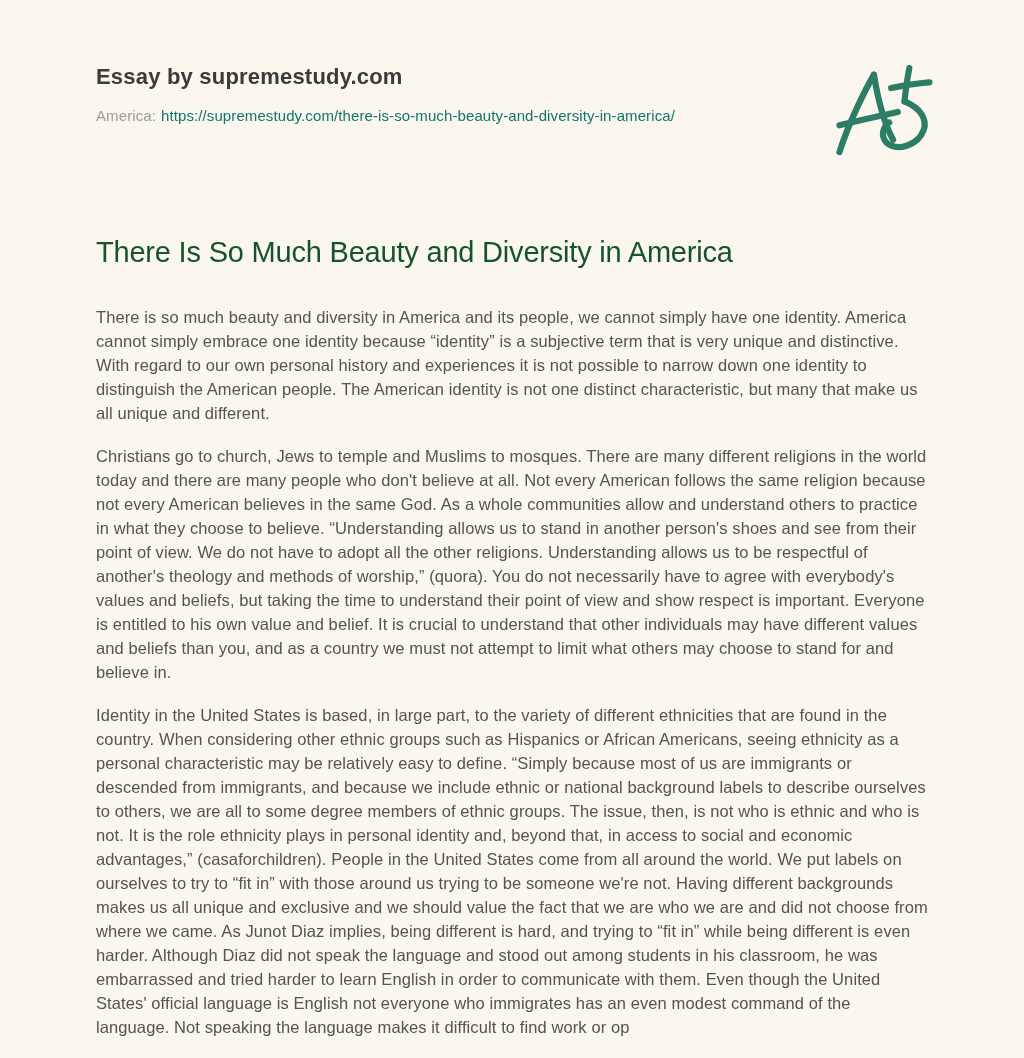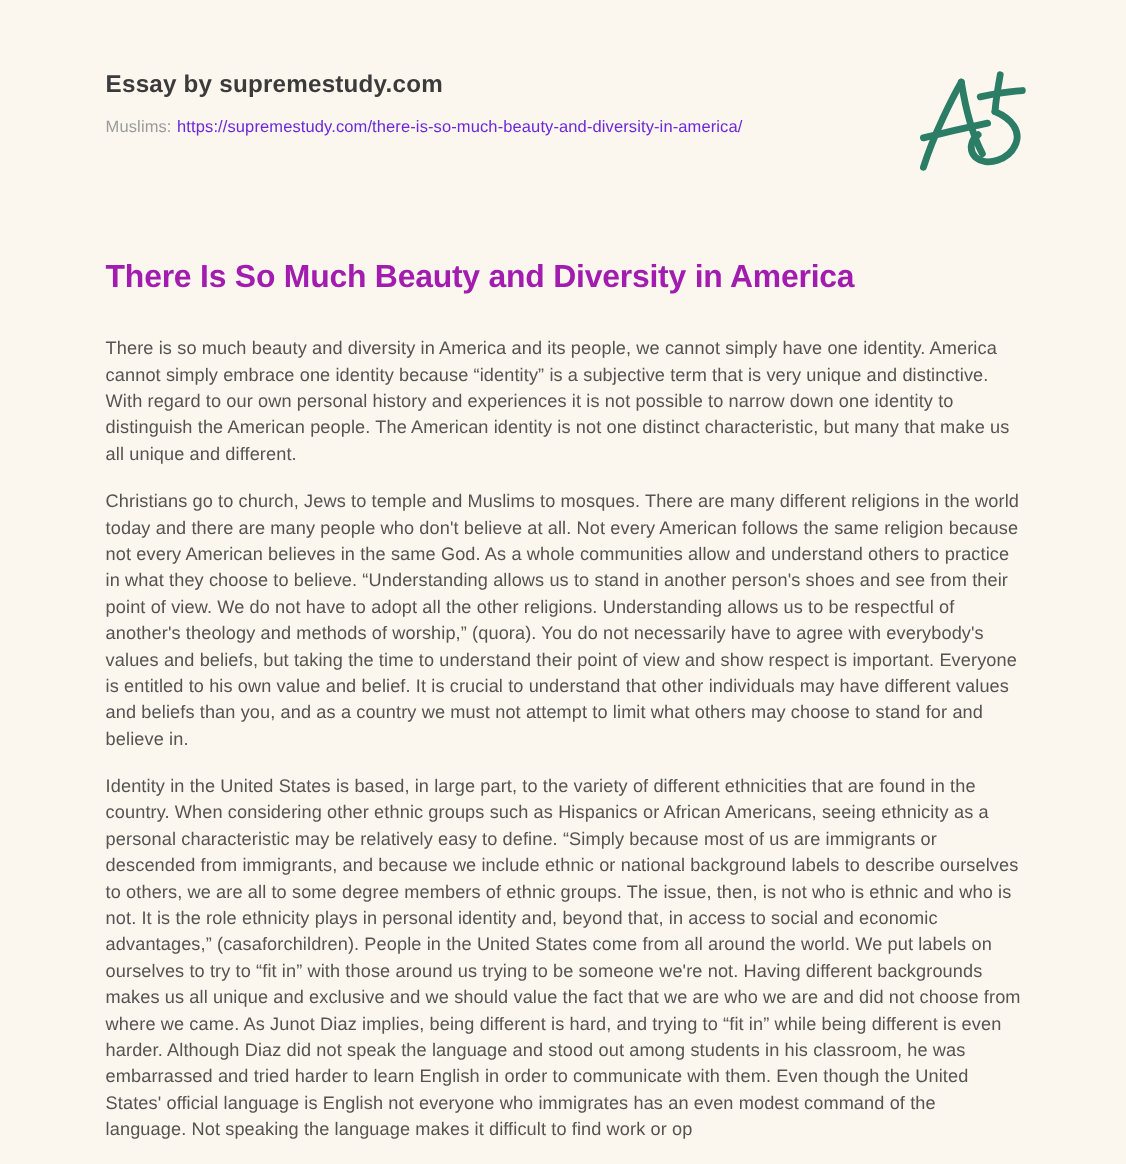--- a/index.html
+++ b/index.html
@@ -30,40 +30,40 @@
   .source-row {
     margin-top: 17px;
     font-size: 15px;
     letter-spacing: 0.1px;
   }
   .source-label {
     color: #9b9b9b;
     margin-right: 5px;
   }
   .source-link {
-    color: #6d28d9;
+    color: #0f766e;
     text-decoration: none;
     cursor: pointer;
   }
   .logo {
     position: absolute;
     top: 60px;
     right: 86px;
     width: 110px;
     height: 102px;
   }
   .logo svg {
     width: 100%;
     height: 100%;
   }
   .essay-title {
     margin: 112px 0 0 0;
     font-size: 29px;
-    font-weight: 700;
-    color: #a21caf;
+    font-weight: 400;
+    color: #14532d;
     letter-spacing: -0.2px;
   }
   .para {
     margin: 19px 0 0 0;
     max-width: 832px;
     font-size: 16.5px;
     line-height: 24px;
     color: #555451;
     letter-spacing: 0.1px;
   }
@@ -73,21 +73,21 @@
 </style>
 </head>
 <body>
 
 <div class="page">
 
   <header>
     <h1 class="byline">Essay by supremestudy.com</h1>
 
     <div class="source-row">
-      <span class="source-label">Muslims:</span><a class="source-link" href="#">https://supremestudy.com/there-is-so-much-beauty-and-diversity-in-america/</a>
+      <span class="source-label">America:</span><a class="source-link" href="#">https://supremestudy.com/there-is-so-much-beauty-and-diversity-in-america/</a>
     </div>
 
     <div class="logo">
       <svg viewBox="0 0 115 102" fill="none" xmlns="http://www.w3.org/2000/svg">
         <g stroke="#2c7d65" stroke-width="6.5" stroke-linecap="round" fill="none">
 
           <path d="M12,94 C22,62 40,27 48,13"></path>
 
           <path d="M48,13 C52,38 58,62 68,81"></path>
 

